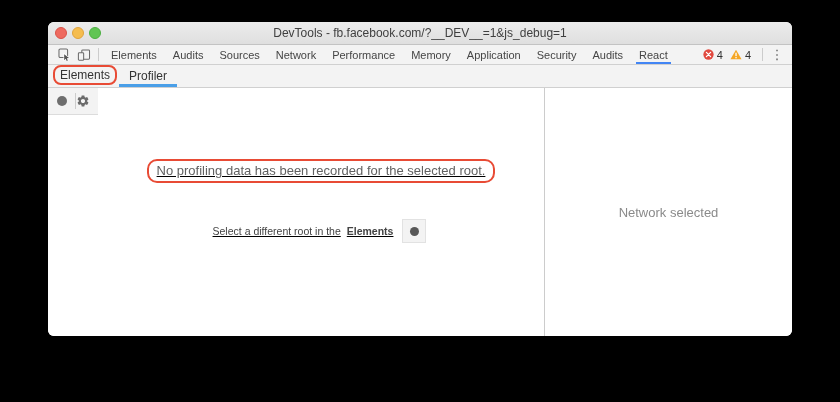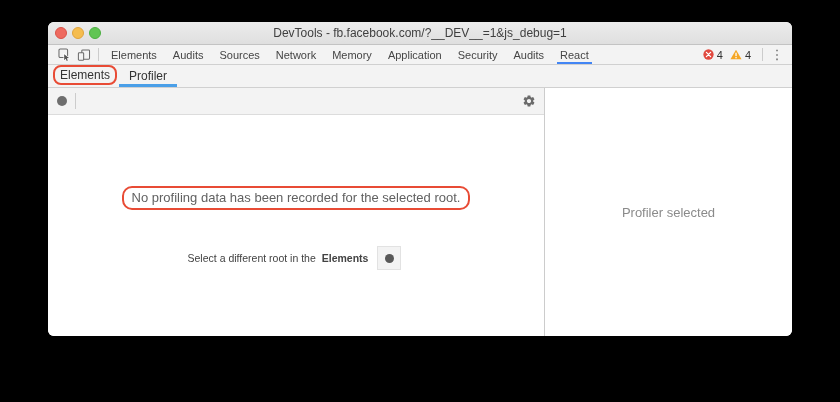--- a/index.html
+++ b/index.html
@@ -57,21 +57,21 @@
     display:flex;align-items:center;border-bottom:3px solid transparent;cursor:pointer;white-space:nowrap;
   }
   .subtab.selected{border-bottom-color:#4a9fe8;}
   .annotation-box{
     border:2px solid #e84b35;border-radius:8px;display:inline-flex;align-items:center;
     margin:0 2px 2px 2px;
   }
   .annotation-box .subtab{border-bottom:none;height:16px;padding:0 5px;}
   
   .main{display:flex;height:249px;}
-  .left-panel{width:497px;box-sizing:border-box;border-right:1px solid #ccc;background:#fff;display:flex;flex-direction:column;}
+  .left-panel{width:497px;box-sizing:border-box;border-right:1px solid #ccc;background:#fff;display:flex;flex-direction:row;text-decoration:underline;}
   .toolbar{
     height:26px;background:#f3f3f3;border-bottom:1px solid #dcdcdc;
     display:flex;align-items:center;padding:0 8px 0 9px;flex:0 0 auto;
   }
   .record-dot{width:10px;height:10px;border-radius:50%;background:#6e6e6e;cursor:pointer;flex:0 0 auto;}
   .toolbar .vsep{margin:0 0 0 8px;height:16px;}
   .spacer{flex:1;}
   .gear{display:flex;align-items:center;cursor:pointer;}
   .content{flex:1;display:flex;flex-direction:column;align-items:center;padding-top:71px;}
   .msg-box{
@@ -121,20 +121,21 @@
       <svg width="14" height="14" viewBox="0 0 16 16">
         <rect x="5.5" y="2.2" width="8.8" height="10.6" rx="1" fill="none" stroke="#6b6b6b" stroke-width="1.2"></rect>
         <rect x="1.6" y="5.4" width="6" height="8.6" rx="1" fill="#f3f3f3" stroke="#6b6b6b" stroke-width="1.2"></rect>
       </svg>
     </span>
     <span class="vsep"></span>
     <span class="tab">Elements</span>
     <span class="tab">Audits</span>
     <span class="tab">Sources</span>
     <span class="tab">Network</span>
+    <span class="tab">Performance</span>
     <span class="tab">Memory</span>
     <span class="tab">Application</span>
     <span class="tab">Security</span>
     <span class="tab">Audits</span>
     <span class="tab selected">React</span>
     <span class="tab-right">
       <span class="badge">
         <svg width="11" height="11" viewBox="0 0 12 12">
           <circle cx="6" cy="6" r="5.6" fill="#e1493f"></circle>
           <path d="M3.7 3.7 L8.3 8.3 M8.3 3.7 L3.7 8.3" stroke="#fff" stroke-width="1.4" stroke-linecap="round"></path>
@@ -182,17 +183,17 @@
           <span class="seg">Select a different root in the</span>
           <b>Elements</b>
           <span class="inline-record">
             <span class="dot"></span>
           </span>
         </div>
       </div>
     </div>
 
     <div class="right-panel">
-      <span>Profiler selected</span>
+      <span>Network selected</span>
     </div>
 
   </div>
 </div>
 
 </body></html>

